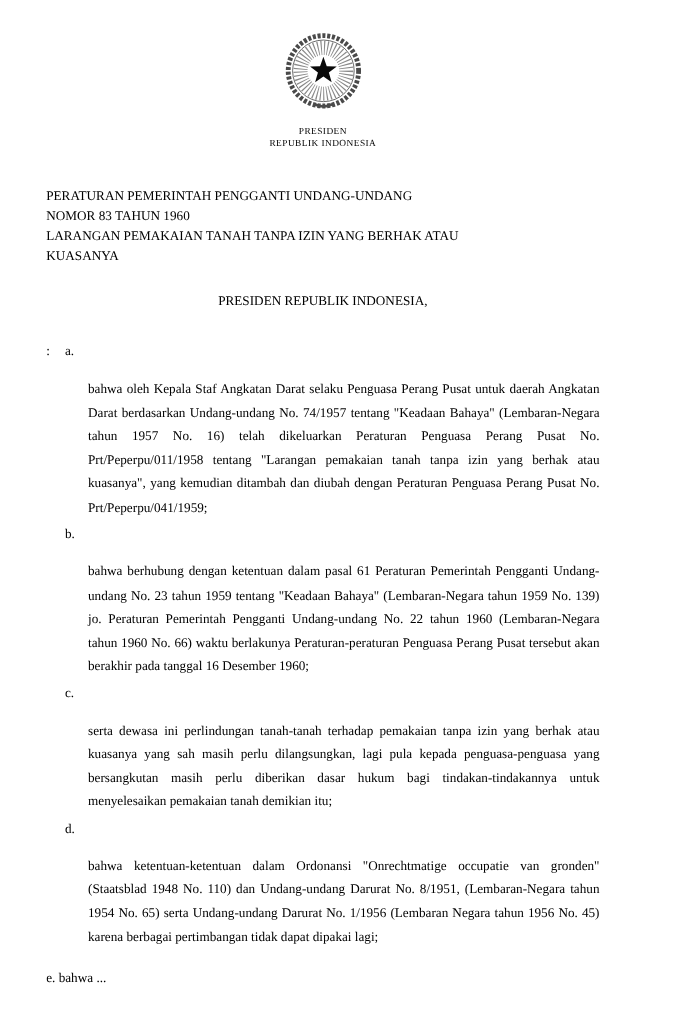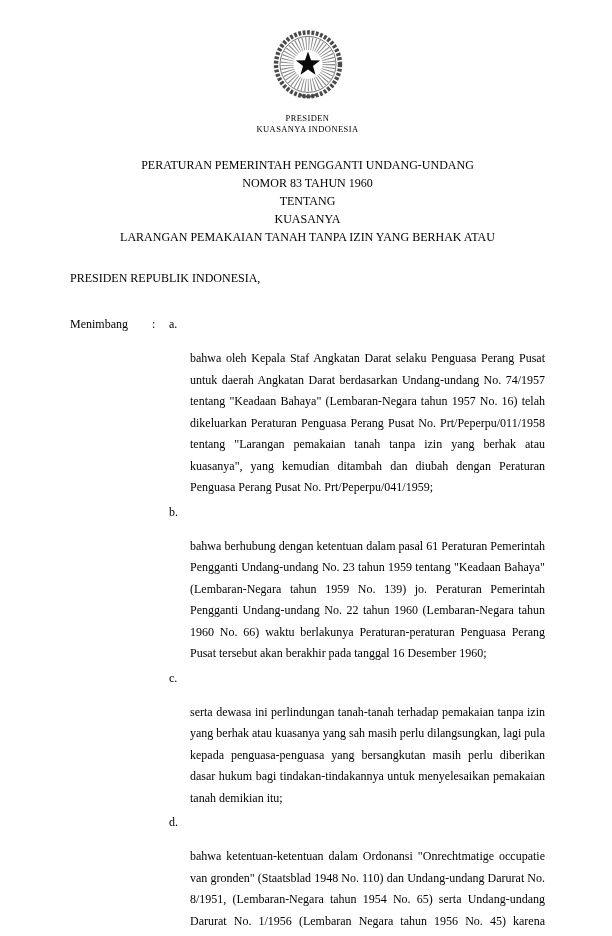--- a/index.html
+++ b/index.html
@@ -5,39 +5,40 @@
   * { margin:0; padding:0; box-sizing:border-box; }
   html, body { background:#ffffff; }
   body {
     width:612px; height:936px;
     font-family:"Liberation Serif", serif;
     color:#000;
     overflow:hidden;
   }
   .page {
     width:612px; height:936px;
-    padding:26px 67px 0 70px;
+    padding:26px 67px 0 42px;
     position:relative;
     background:#fff;
   }
   .seal-wrap { text-align:center; margin-bottom:3px; }
   .seal-wrap svg { display:inline-block; }
   .org {
     text-align:center;
     font-size:8.5px;
     line-height:11px;
     letter-spacing:0.4px;
   }
   .doc-title {
-    text-align:center;
-    margin-top:21px;
+    text-align:left;
+    margin-top:33px;
     font-size:12px;
     line-height:18px;
   }
   .salutation {
+    text-align:center;
     margin-top:25px;
     font-size:12px;
   }
   .consider {
     display:flex;
     margin-top:28px;
     font-size:12px;
     line-height:21.5px;
   }
   .c-label { width:82px; flex:none; }
@@ -68,35 +69,33 @@
       <circle cx="50" cy="48" r="26" fill="none" stroke="#8a8a8a" stroke-width="16" stroke-dasharray="1.2,2.4"></circle>
 
       <path d="M50,32 L53.8,42.7 L65.2,43.1 L56.2,50 L59.4,60.9 L50,54.5 L40.6,60.9 L43.8,50 L34.8,43.1 L46.2,42.7 Z" fill="#0a0a0a"></path>
 
       <path d="M40,86 Q50,91 60,86" fill="none" stroke="#4a4a4a" stroke-width="3"></path>
     </svg>
   </div>
 
   <div class="org">
     <div>PRESIDEN</div>
-    <div>KUASANYA INDONESIA</div>
+    <div>REPUBLIK INDONESIA</div>
   </div>
 
   <div class="doc-title">
     <div>PERATURAN PEMERINTAH PENGGANTI UNDANG-UNDANG</div>
     <div>NOMOR 83 TAHUN 1960</div>
-    <div>TENTANG</div>
+    <div>LARANGAN PEMAKAIAN TANAH TANPA IZIN YANG BERHAK ATAU</div>
     <div>KUASANYA</div>
-    <div>LARANGAN PEMAKAIAN TANAH TANPA IZIN YANG BERHAK ATAU</div>
   </div>
 
   <div class="salutation">PRESIDEN REPUBLIK INDONESIA,</div>
 
   <div class="consider">
-    <div class="c-label">Menimbang</div>
     <div class="c-colon">:</div>
     <div class="c-items">
 
       <div class="item">
         <div class="item-letter">a.</div>
         <div class="item-text">bahwa oleh Kepala Staf Angkatan Darat selaku Penguasa Perang Pusat untuk daerah Angkatan Darat berdasarkan Undang-undang No. 74/1957 tentang "Keadaan Bahaya" (Lembaran-Negara tahun 1957 No. 16) telah dikeluarkan Peraturan Penguasa Perang Pusat No. Prt/Peperpu/011/1958 tentang "Larangan pemakaian tanah tanpa izin yang berhak atau kuasanya", yang kemudian ditambah dan diubah dengan Peraturan Penguasa Perang Pusat No. Prt/Peperpu/041/1959;</div>
       </div>
 
       <div class="item">
         <div class="item-letter">b.</div>

